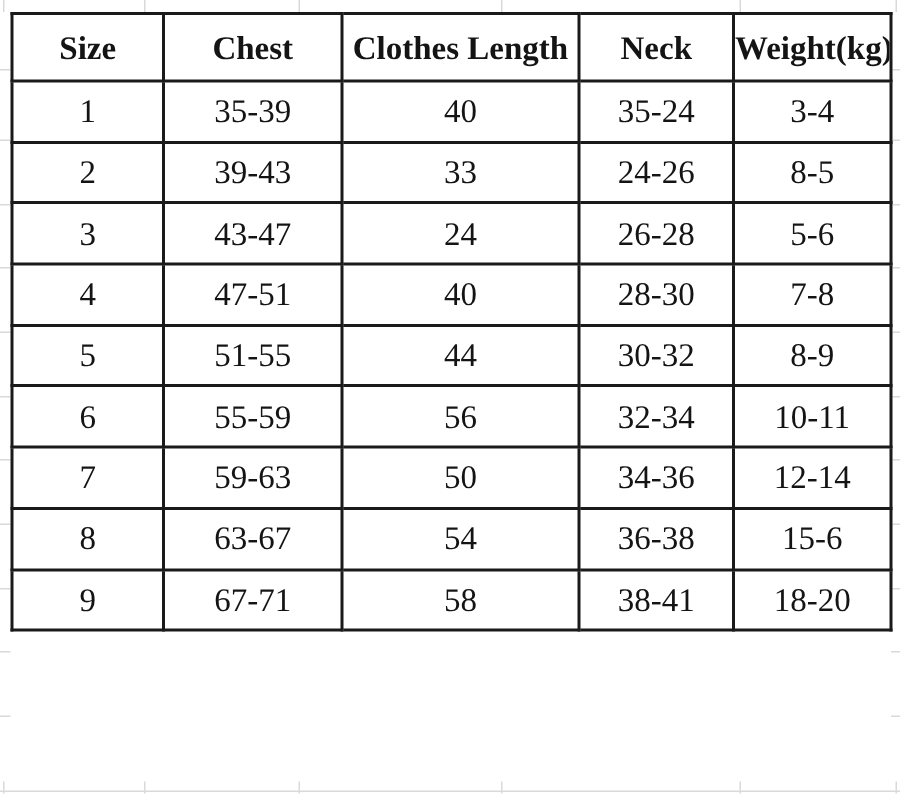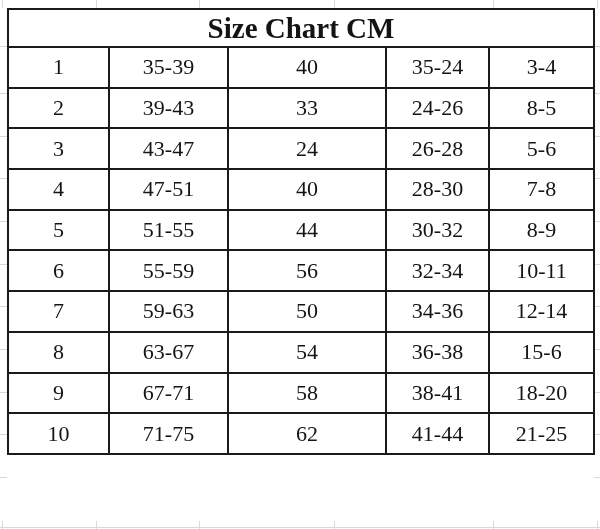--- a/index.html
+++ b/index.html
@@ -100,23 +100,27 @@
 
   <table class="size-chart">
     <colgroup>
       <col style="width:101px">
       <col style="width:119px">
       <col style="width:158px">
       <col style="width:103px">
       <col style="width:105px">
     </colgroup>
     <tbody>
-      <tr class="title-row">
-        <td colspan="5">Size Chart CM</td>
-      </tr>
+      <tr class="header-row" id="header-row">
+          <th>Size</th>
+          <th>Chest</th>
+          <th>Clothes Length</th>
+          <th>Neck</th>
+          <th>Weight(kg)</th>
+        </tr>
     </tbody>
     <tbody id="body-rows">
         <tr class="data-row">
           <td>1</td>
           <td>35-39</td>
           <td>40</td>
           <td>35-24</td>
           <td>3-4</td>
         </tr>
         <tr class="data-row">
@@ -168,22 +172,15 @@
           <td>36-38</td>
           <td>15-6</td>
         </tr>
         <tr class="data-row">
           <td>9</td>
           <td>67-71</td>
           <td>58</td>
           <td>38-41</td>
           <td>18-20</td>
         </tr>
-        <tr class="data-row">
-          <td>10</td>
-          <td>71-75</td>
-          <td>62</td>
-          <td>41-44</td>
-          <td>21-25</td>
-        </tr>
       </tbody>
   </table>
 </div>
 
 </body></html>

